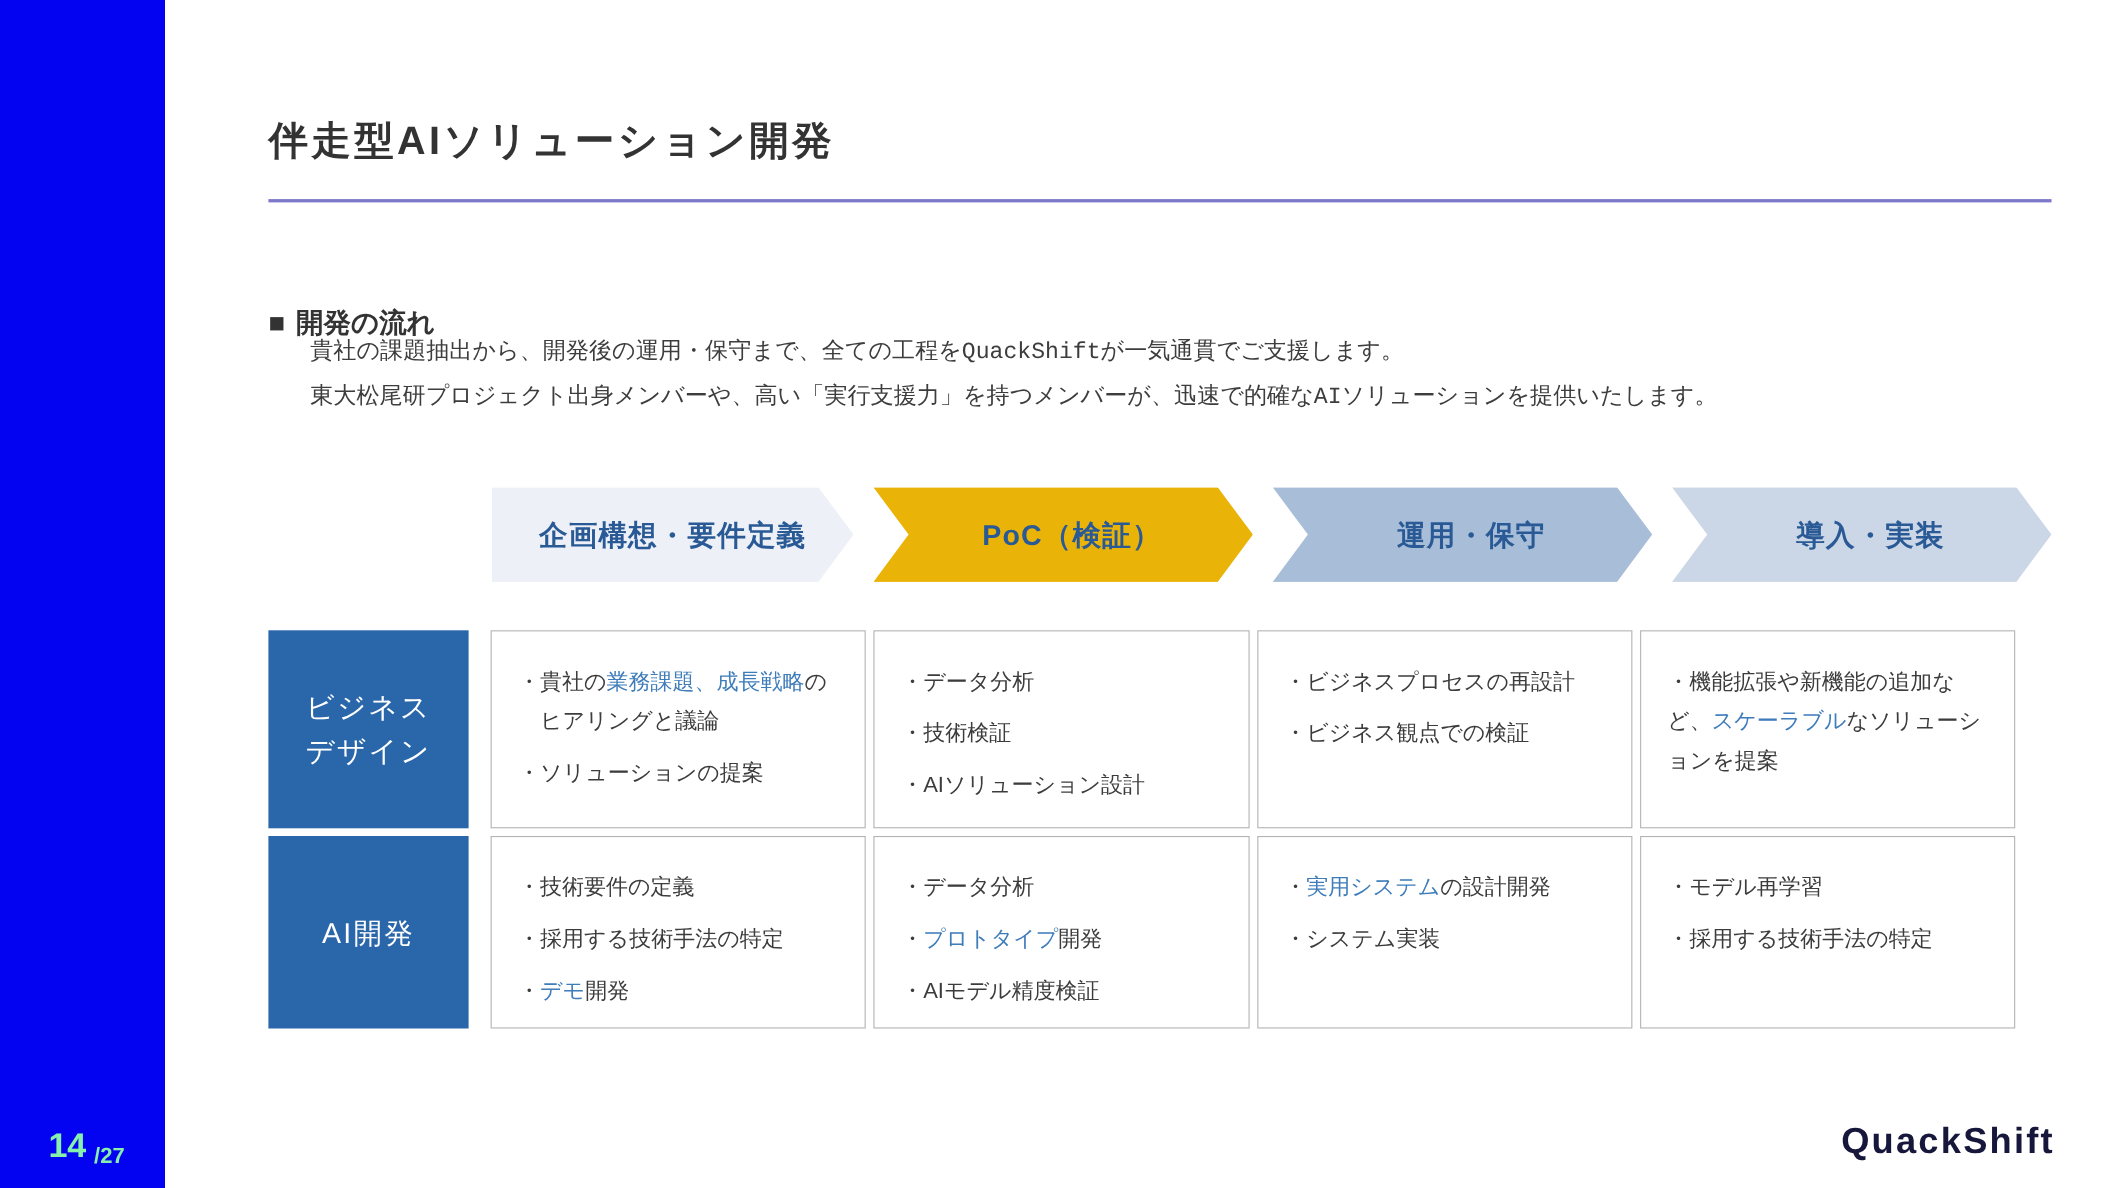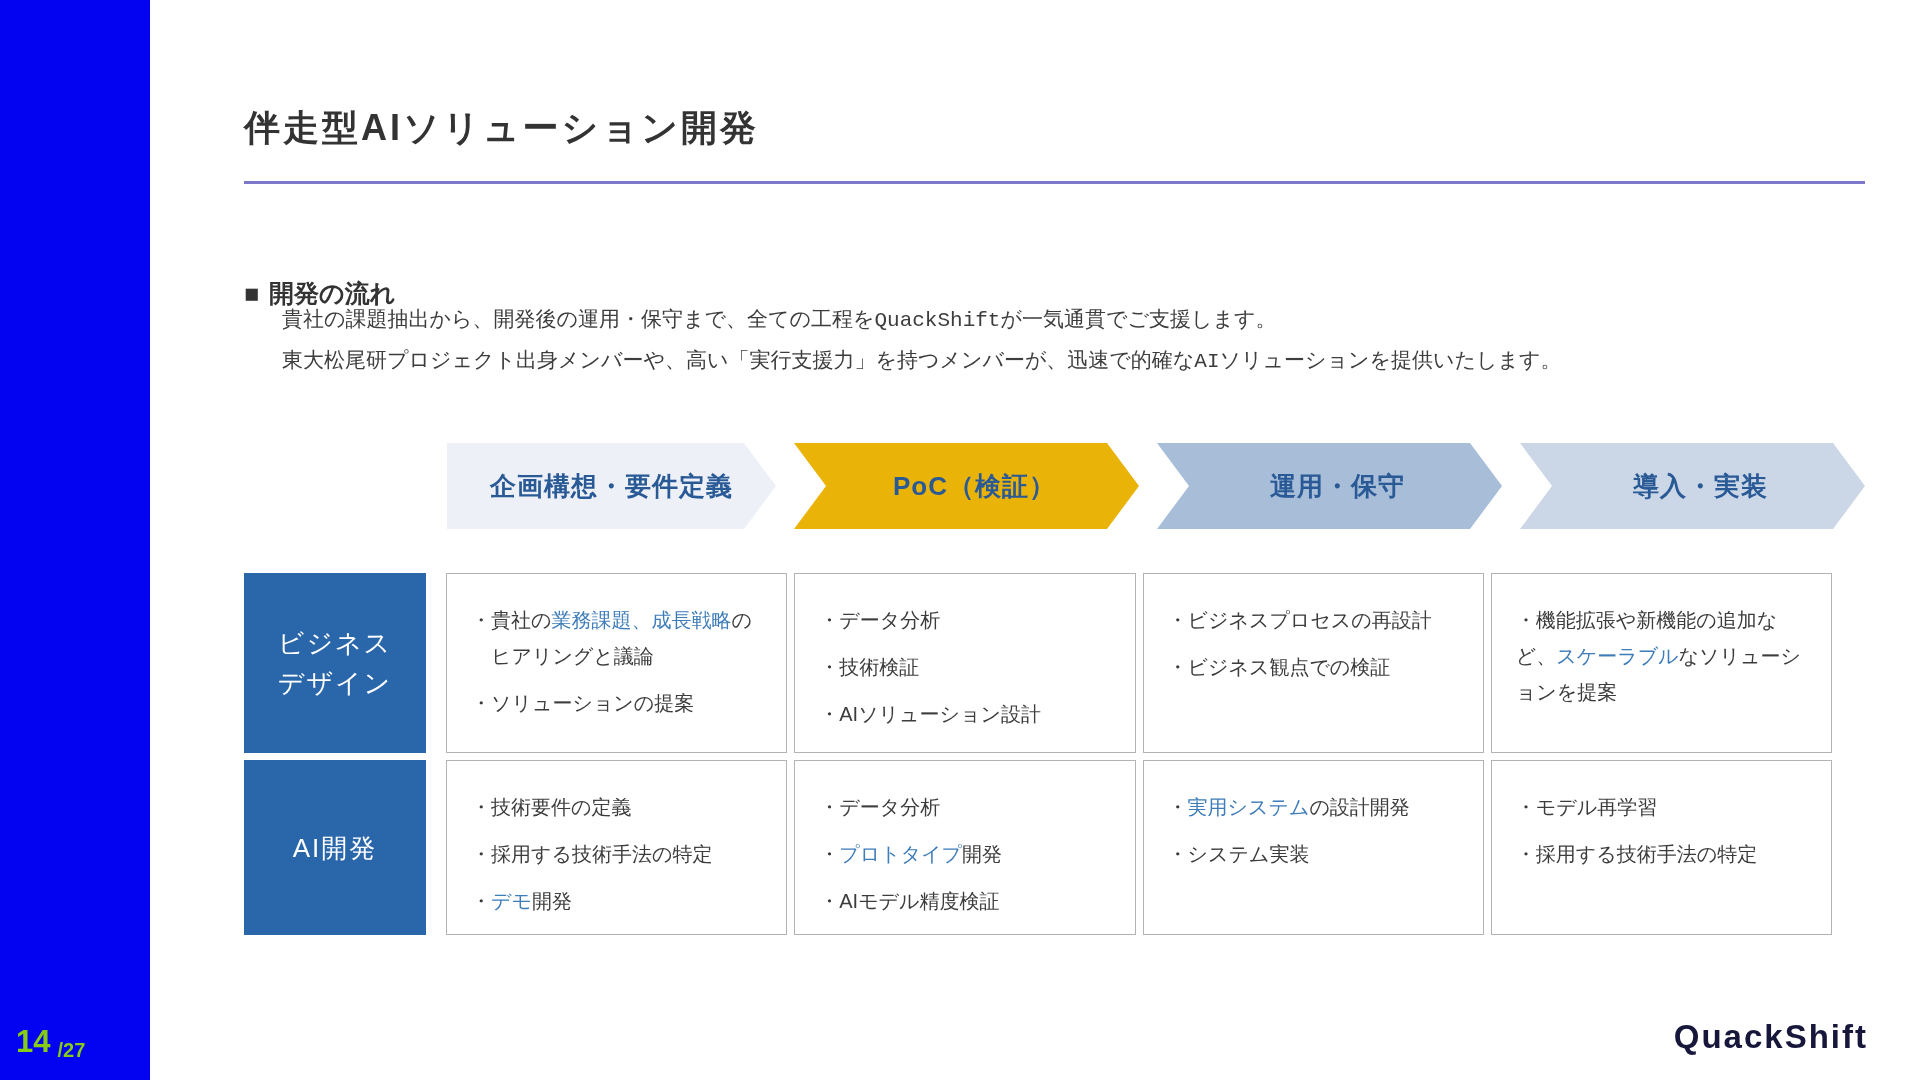--- a/index.html
+++ b/index.html
@@ -2,21 +2,21 @@
 <html style="--sidebar: #0303f2; --header-bg: #2a66aa; --hl: #3e7cba; --underline: #7d78c9; --border: #b3b3b3;"><head>
 <meta charset="utf-8">
 <style>
   html,body{margin:0;padding:0;background:#ffffff;}
   *{box-sizing:border-box;}
   body{font-family:"Liberation Sans","DejaVu Sans",sans-serif;}
   .slide{position:relative;width:1920px;height:1080px;background:#ffffff;overflow:hidden;}
 
   
   .sidebar{position:absolute;left:0;top:0;width:150px;height:1080px;background:var(--sidebar,#0303f2);}
-  .pagenum{position:absolute;left:16px;bottom:20px;color:#84cc16;white-space:nowrap;}
+  .pagenum{position:absolute;left:44px;bottom:20px;color:#86efac;white-space:nowrap;}
   .pagenum .num{font-size:31px;font-weight:bold;}
   .pagenum .total{font-size:20px;font-weight:bold;margin-left:7px;position:relative;top:5px;}
 
   
   .title{position:absolute;left:244px;top:80px;font-size:36px;font-weight:bold;color:#333333;letter-spacing:3px;}
   .title-rule{position:absolute;left:244px;top:181px;width:1621px;height:3px;background:var(--underline,#7d78c9);}
 
   .section-heading{position:absolute;left:244px;top:256px;font-size:25px;font-weight:bold;color:#333333;}
   .section-heading .sq{margin-right:10px;}
 

